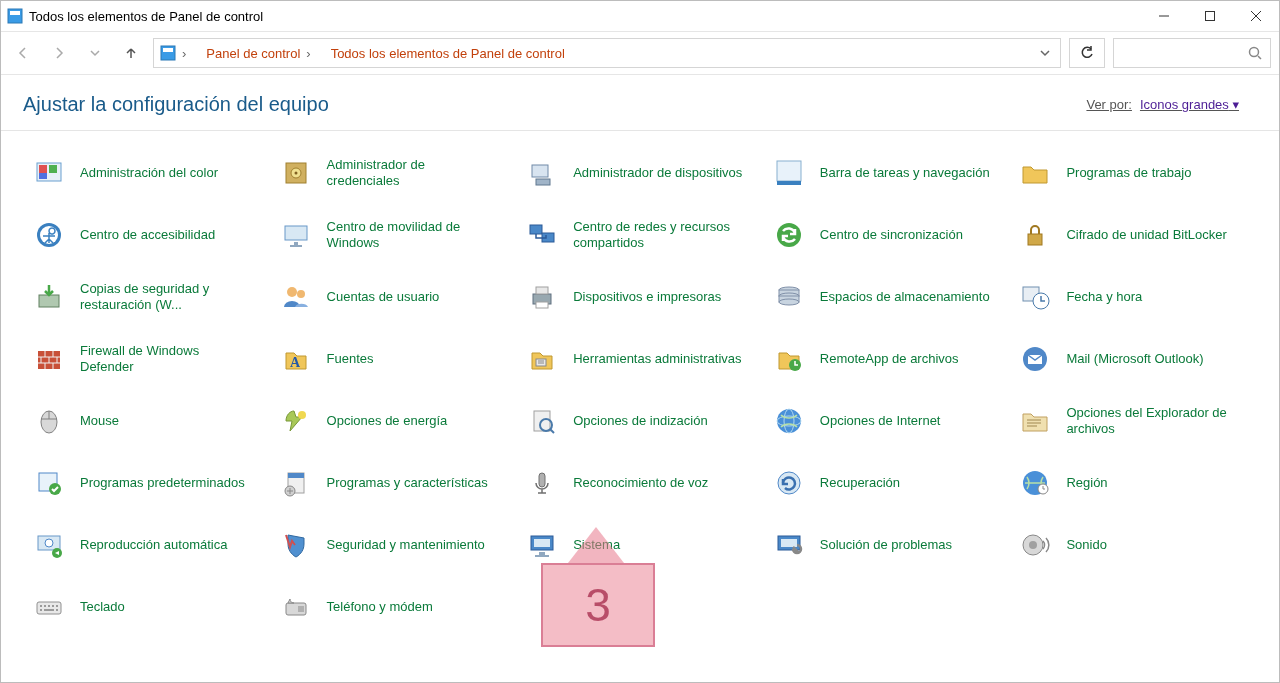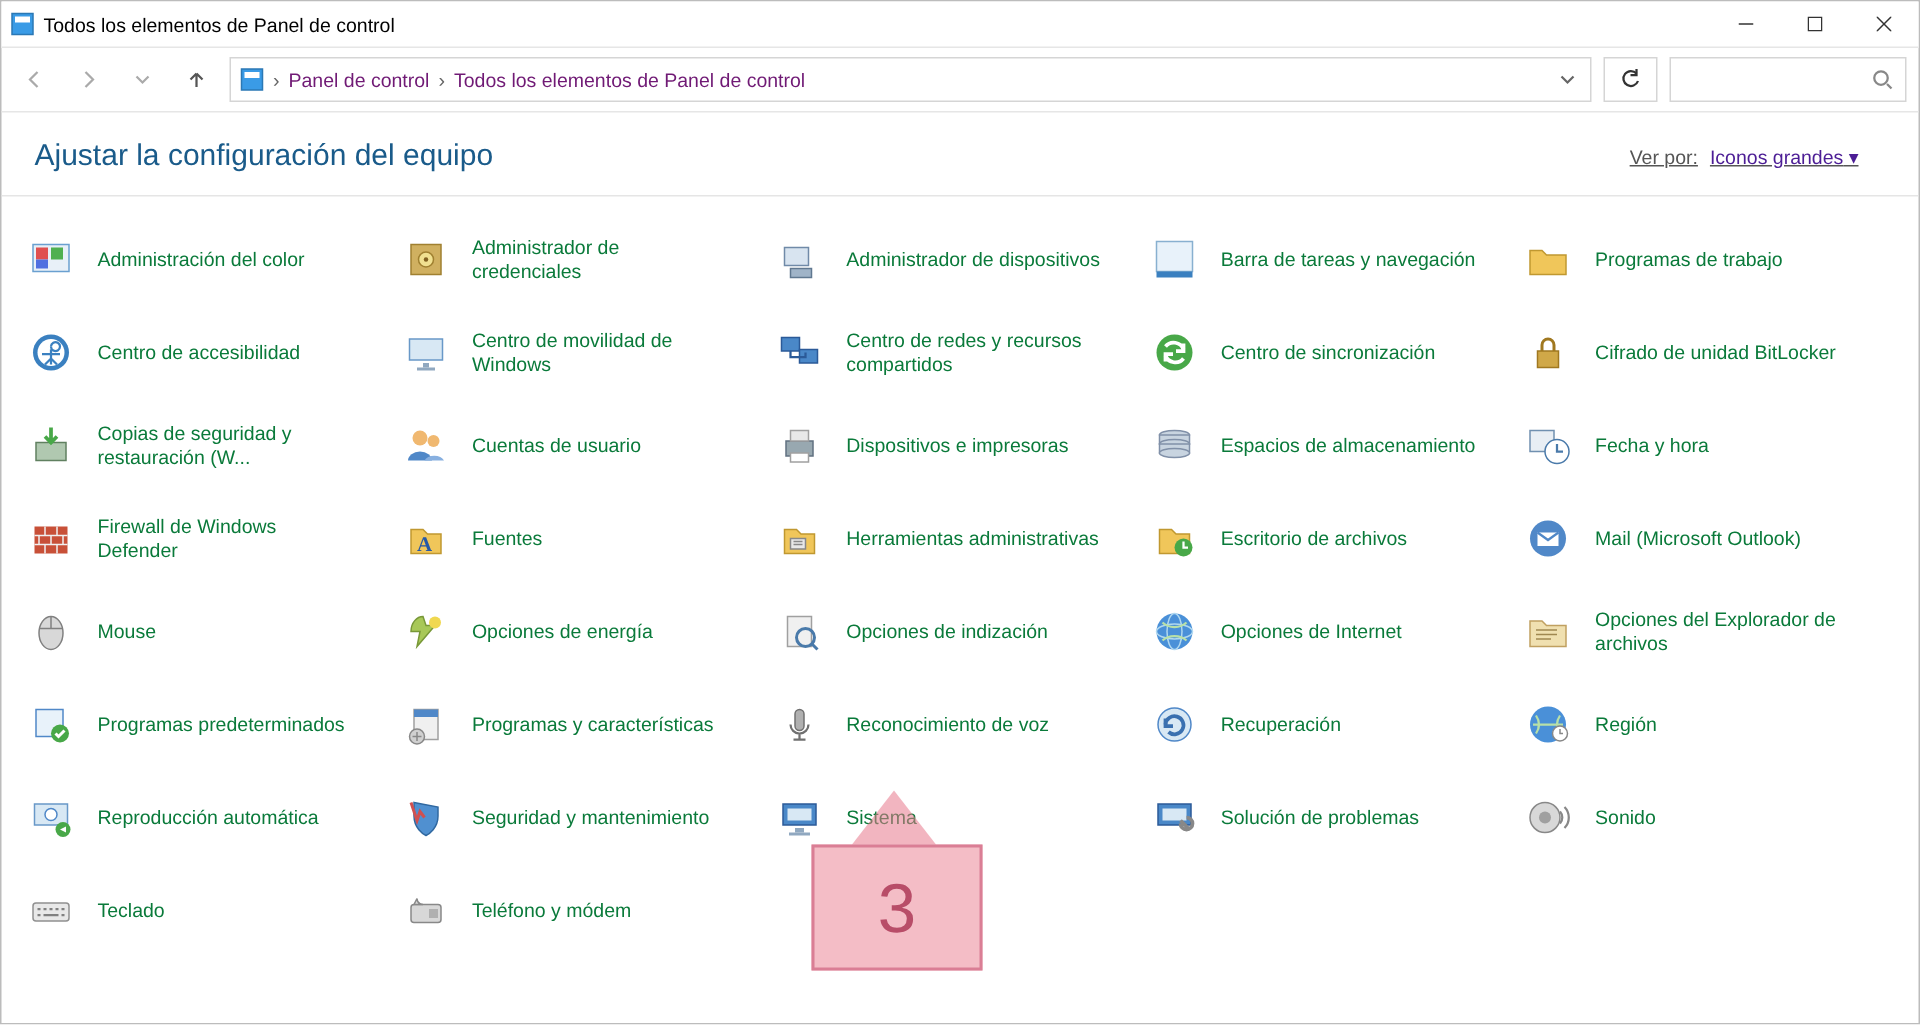--- a/index.html
+++ b/index.html
@@ -10,32 +10,32 @@
   .title-icon{width:16px;height:16px;display:inline-flex;}
   .title-text{color:#000;}
   .titlebar-right{display:flex;height:100%;}
   .win-btn{width:46px;height:100%;display:flex;align-items:center;justify-content:center;color:#333;}
   
   .toolbar{height:34px;display:flex;align-items:center;gap:8px;padding:4px 8px;border-bottom:1px solid #e6e6e6;}
   .tb-btn{width:28px;height:28px;display:flex;align-items:center;justify-content:center;color:#888;border-radius:2px;}
   .tb-btn.enabled{color:#333;}
   .address{flex:1;height:28px;border:1px solid #d5d5d5;display:flex;align-items:center;padding:0 6px;gap:6px;}
   .chev{color:#666;}
-  .crumb{color:#701a75;white-space:nowrap;}
+  .crumb{color:#c2410c;white-space:nowrap;margin-left:14px;}
   .address .drop{margin-left:auto;color:#666;padding:0 4px;}
   .refresh{width:34px;height:28px;border:1px solid #d5d5d5;display:flex;align-items:center;justify-content:center;color:#333;}
   .search{width:140px;height:28px;border:1px solid #d5d5d5;display:flex;align-items:center;justify-content:flex-end;padding:0 8px;color:#888;}
   
   .content{flex:1;overflow:auto;position:relative;padding:0;}
   .header-row{display:flex;align-items:center;justify-content:space-between;padding:18px 40px 14px 22px;}
   .page-title{color:#1a5b8a;font-size:20px;}
   .viewby{display:flex;align-items:center;gap:8px;color:#555;text-decoration:underline;}
   .viewby .sel{color:#4c1d95;}
   .divider{height:1px;background:#e5e5e5;margin:0 0 18px 0;}
-  .grid{display:grid;grid-template-columns:repeat(5,1fr);column-gap:0;row-gap:14px;padding:0 18px 40px 12px;}
+  .grid{display:grid;grid-template-columns:repeat(5,1fr);column-gap:0;row-gap:14px;padding:0 18px 40px 27px;}
   .item{display:flex;align-items:center;gap:14px;min-height:44px;padding:2px 4px;}
   .icon{width:34px;height:34px;display:flex;align-items:center;justify-content:center;flex-shrink:0;}
   .label{color:#0a7a3a;line-height:1.25;max-width:170px;}
   
   .annot{position:absolute;left:540px;top:490px;width:110px;height:130px;pointer-events:none;}
   .annot-box{width:110px;height:80px;background:rgba(231,120,140,0.55);border:2px solid #d6718a;display:flex;align-items:center;justify-content:center;font-size:46px;color:#b13a58;font-weight:500;opacity:.9;}
   .annot-tri{width:0;height:0;border-left:28px solid transparent;border-right:28px solid transparent;border-bottom:36px solid rgba(231,120,140,0.55);margin:0 auto;}
   
   svg{display:block;}
 </style>
@@ -319,21 +319,21 @@
           <span class="label">Herramientas administrativas</span>
         </div>
         <div class="item">
           <span class="icon">
             <svg width="32" height="32" viewBox="0 0 32 32">
               <path d="M6 10 h8 l3 3 h9 v13 h-20 z" fill="#f0c65a" stroke="#c09830"></path>
               <circle cx="22" cy="22" r="6" fill="#48a848"></circle>
               <path d="M22 18 v4 h3" stroke="#fff" stroke-width="1.5" fill="none"></path>
             </svg>
           </span>
-          <span class="label">Escritorio de archivos</span>
+          <span class="label">RemoteApp de archivos</span>
         </div>
         <div class="item">
           <span class="icon">
             <svg width="32" height="32" viewBox="0 0 32 32">
               <circle cx="16" cy="16" r="12" fill="#5088c8"></circle>
               <rect x="9" y="12" width="14" height="9" fill="#fff"></rect>
               <path d="M9 12 l7 5 l7-5" fill="none" stroke="#5088c8" stroke-width="1.5"></path>
             </svg>
           </span>
           <span class="label">Mail (Microsoft Outlook)</span>

